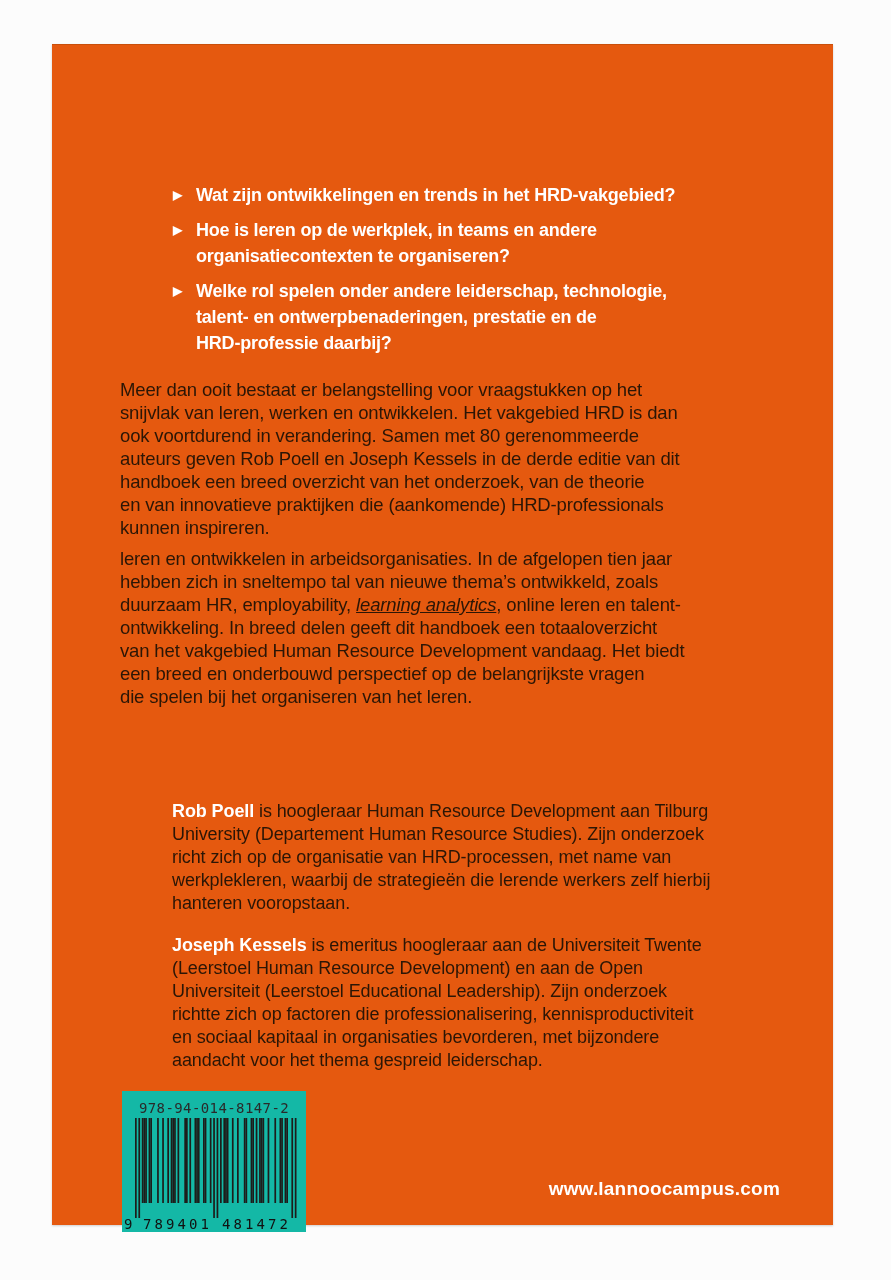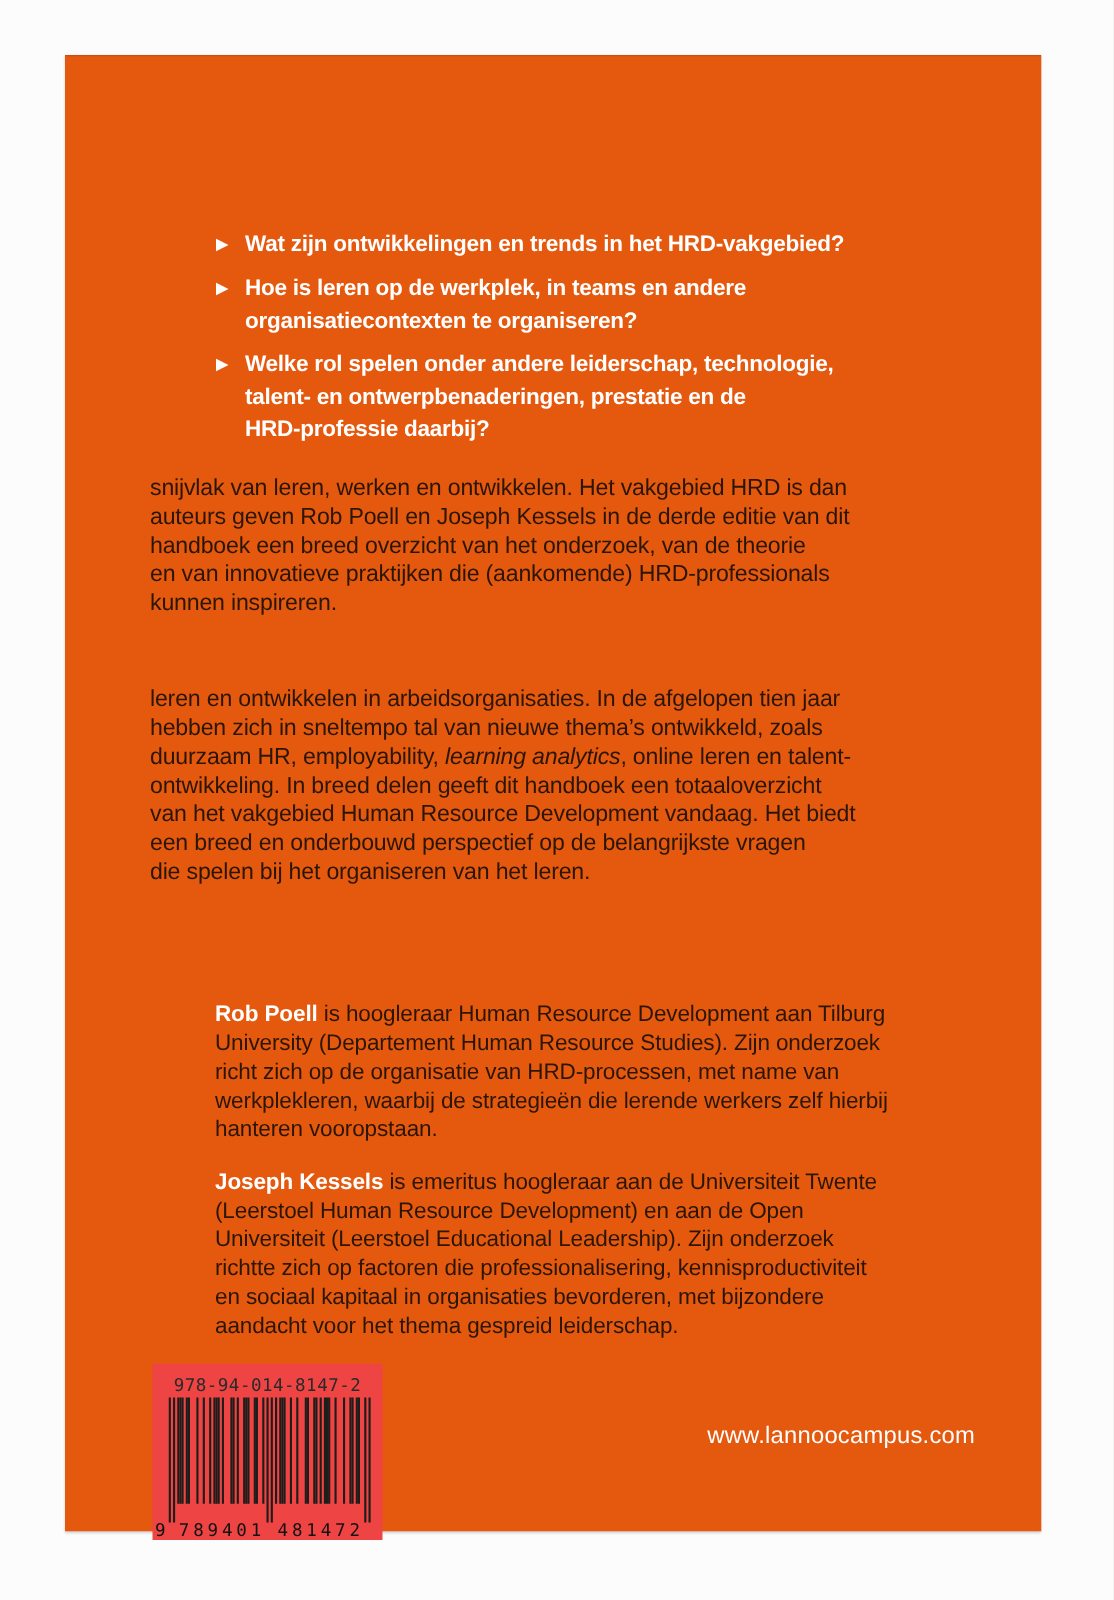--- a/index.html
+++ b/index.html
@@ -45,54 +45,54 @@
   
   .para{
     position:absolute;left:68px;width:660px;
     color:var(--dark);
     font-size:18.5px;
     line-height:23px;
     letter-spacing:-0.15px;
   }
   .para1{top:334px;}
   .para2{top:503px;}
-  .italic{font-style:italic;}
+  .italic{font-style:italic;text-decoration:underline;}
   
   .bio{
     position:absolute;left:120px;width:650px;
     color:var(--dark);
     font-size:18px;
     line-height:23px;
     letter-spacing:-0.1px;
   }
   .bio1{top:728px;margin-top:28px;}
   .bio2{top:850px;margin-top:40px;}
   .name{color:var(--white);font-weight:700;}
   
   .barcode-box{
     position:absolute;left:70px;top:1047px;width:184px;height:141px;
-    background:#ef4444;
+    background:#14b8a6;
   }
   .barcode-box svg{display:block;width:184px;height:141px;}
   .isbn-top{
     font-family:"DejaVu Sans Mono", monospace;
     font-size:14px;
     letter-spacing:0.4px;
     fill:#2a2a2a;
   }
   .ean-digit{
     font-family:"DejaVu Sans Mono", monospace;
     font-size:14px;
     fill:#111111;
   }
   
   .website{
-    position:absolute;right:53px;top:1093px;
+    position:absolute;right:53px;top:1133px;
     color:var(--white);
-    font-weight:400;
+    font-weight:700;
     font-size:19px;
     line-height:23px;
     letter-spacing:0.2px;
   }
 </style>
 </head>
 <body>
 
 <div class="page">
   <div class="cover">
@@ -115,21 +115,23 @@
         <span class="marker">▶</span>
         <div class="bullet-text">
             <div>Welke rol spelen onder andere leiderschap, technologie,</div>
             <div>talent- en ontwerpbenaderingen, prestatie en de</div>
             <div>HRD-professie daarbij?</div>
           </div>
       </div>
     </div>
 
     <div class="para para1">
+        <div>Meer dan ooit bestaat er belangstelling voor vraagstukken op het</div>
         <div>snijvlak van leren, werken en ontwikkelen. Het vakgebied HRD is dan</div>
+        <div>ook voortdurend in verandering. Samen met 80 gerenommeerde</div>
         <div>auteurs geven Rob Poell en Joseph Kessels in de derde editie van dit</div>
         <div>handboek een breed overzicht van het onderzoek, van de theorie</div>
         <div>en van innovatieve praktijken die (aankomende) HRD-professionals</div>
         <div>kunnen inspireren.</div>
       </div>
     <div class="para para2">
         <div>leren en ontwikkelen in arbeidsorganisaties. In de afgelopen tien jaar</div>
         <div>hebben zich in sneltempo tal van nieuwe thema’s ontwikkeld, zoals</div>
         <div><span>duurzaam HR, employability, </span><span class="italic">learning analytics</span><span>, online leren en talent-</span></div>
         <div>ontwikkeling. In breed delen geeft dit handboek een totaaloverzicht</div>

